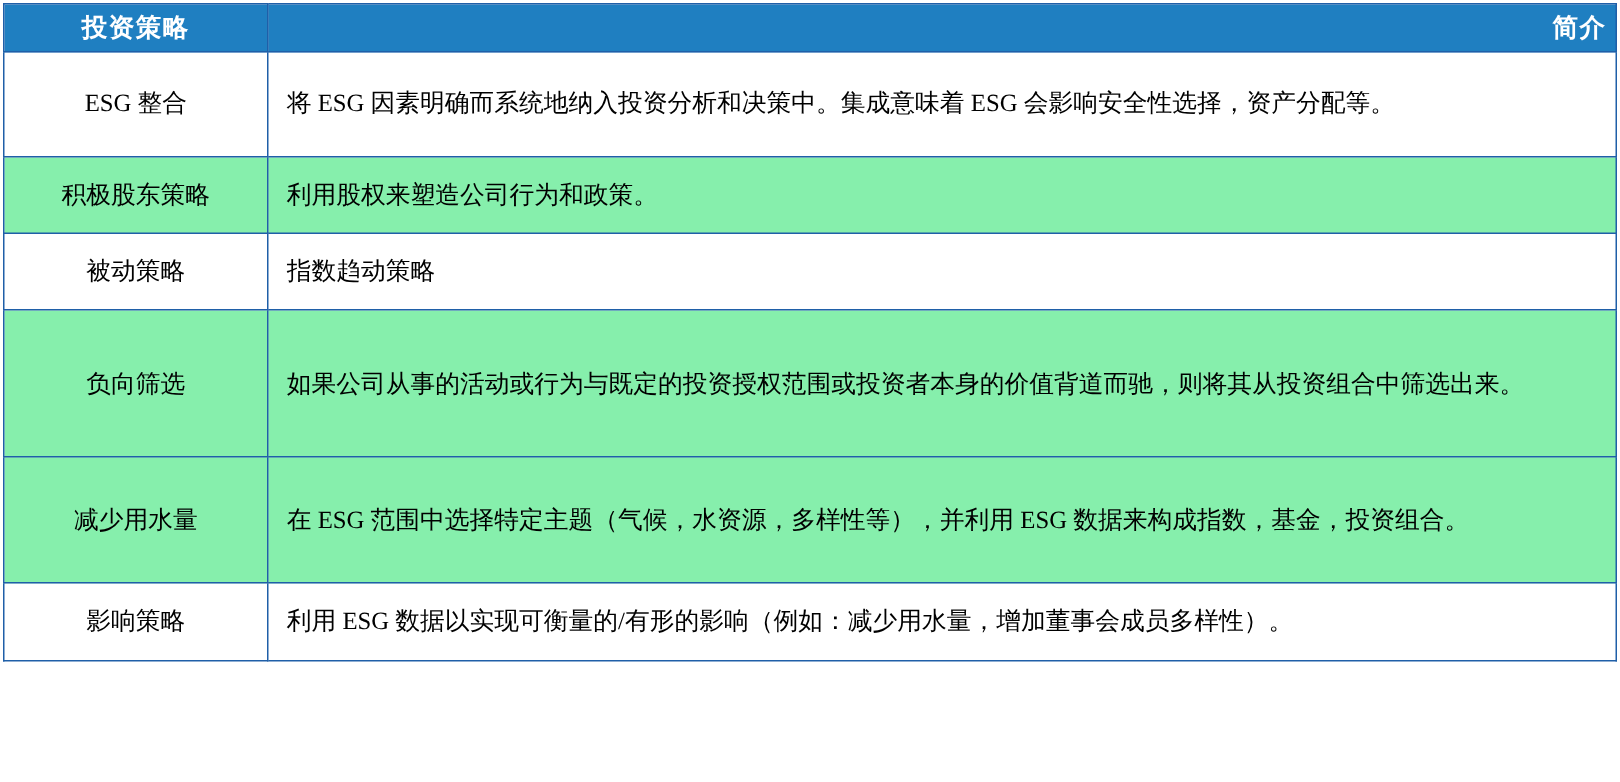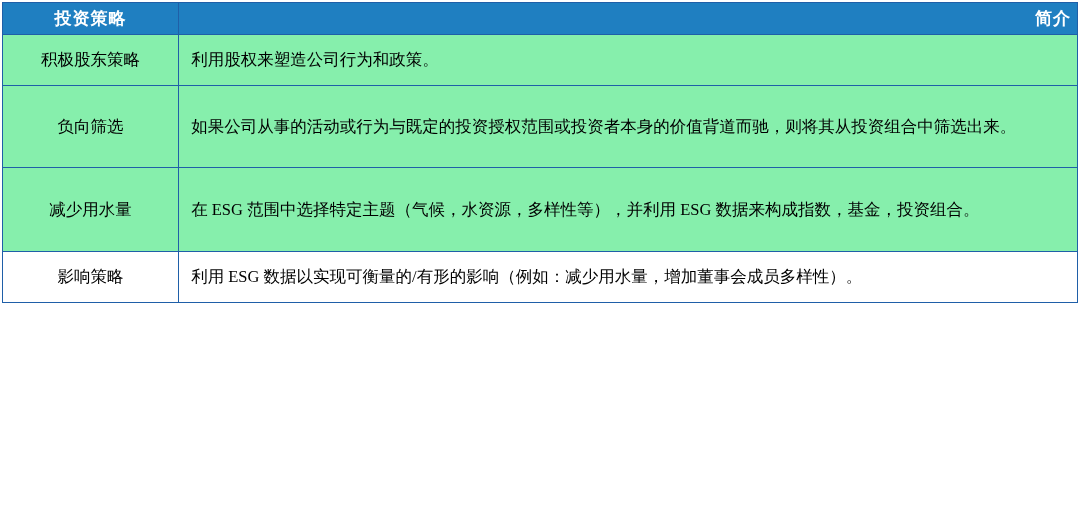--- a/index.html
+++ b/index.html
@@ -56,40 +56,48 @@
     font-size: 16.5px;
     padding: 9px 12px 9px 12px;
     line-height: 1.95;
   }
   tr.shade td { background: #86efac; }
   tr.plain td { background: #ffffff; }
 
   
   tr.h2 td { height: 70px; }
   tr.h1 td { height: 40px; }
-  tr.h2b td { height: 82px; }
+  tr.h2b td { height: 98px; }
   tr.h2c td { height: 86px; }
   tr.h2d td { height: 84px; }
   tr.h1b td { height: 44px; font-family: Liberation Serif, serif; }
 </style>
 </head>
 <body>
 
 <div class="table-wrap">
   <table class="esg-table">
     <thead>
       <tr>
         <th class="col-strategy">投资策略</th>
         <th class="col-desc">简介</th>
       </tr>
     </thead>
     <tbody>
+      <tr class="plain h2">
+        <td class="cell-strategy">ESG 整合</td>
+        <td class="cell-desc">将 ESG 因素明确而系统地纳入投资分析和决策中。集成意味着 ESG 会影响安全性选择，资产分配等。</td>
+      </tr>
       <tr class="shade h1">
         <td class="cell-strategy">积极股东策略</td>
         <td class="cell-desc">利用股权来塑造公司行为和政策。</td>
+      </tr>
+      <tr class="plain h1">
+        <td class="cell-strategy">被动策略</td>
+        <td class="cell-desc">指数趋动策略</td>
       </tr>
       <tr class="shade h2b">
         <td class="cell-strategy">负向筛选</td>
         <td class="cell-desc">如果公司从事的活动或行为与既定的投资授权范围或投资者本身的价值背道而驰，则将其从投资组合中筛选出来。</td>
       </tr>
       <tr class="shade h2d">
         <td class="cell-strategy">减少用水量</td>
         <td class="cell-desc">在 ESG 范围中选择特定主题（气候，水资源，多样性等），并利用 ESG 数据来构成指数，基金，投资组合。</td>
       </tr>
       <tr class="plain h1b">

